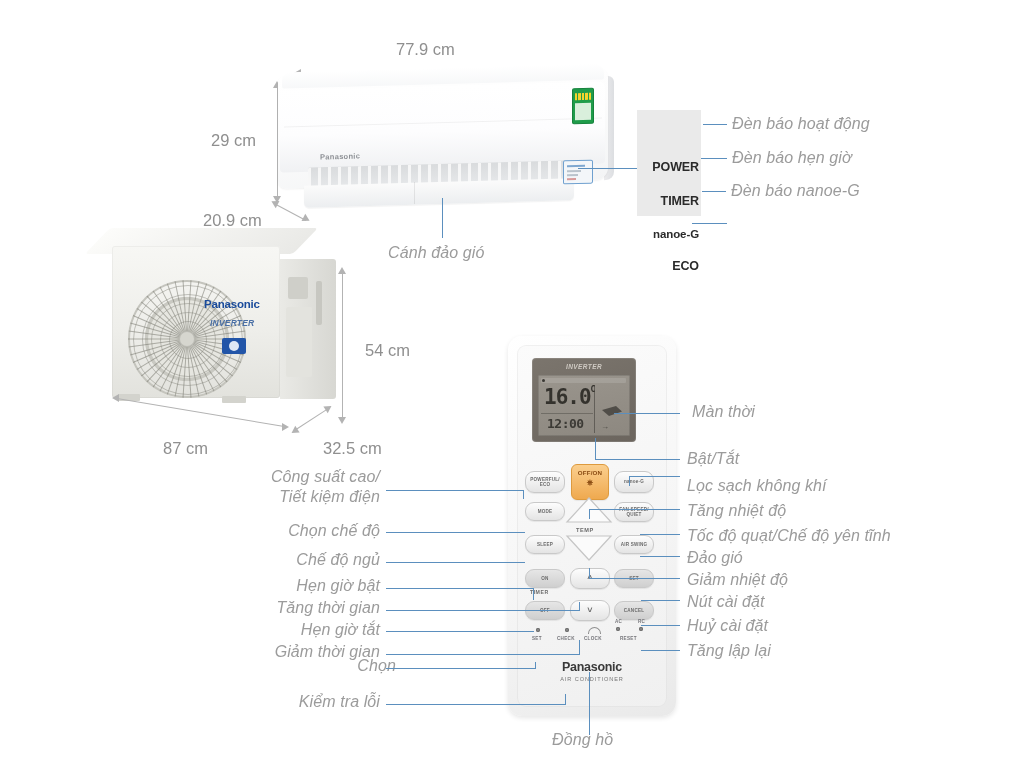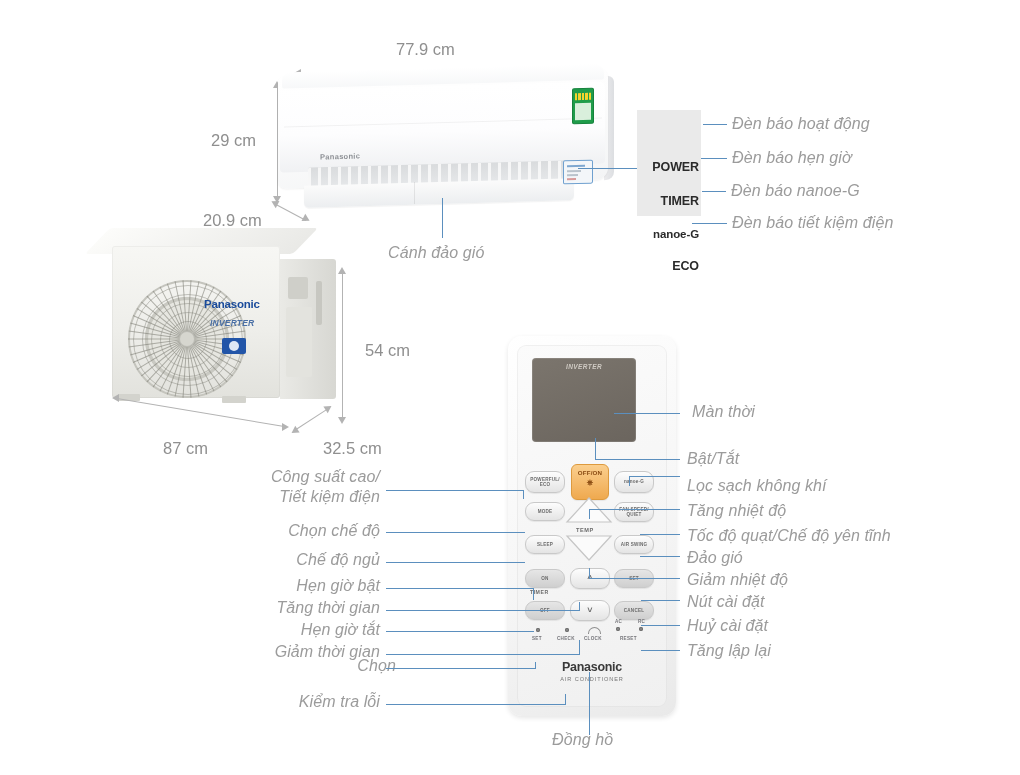--- a/index.html
+++ b/index.html
@@ -303,21 +303,20 @@
   <div class="indtxt" style="left:637px;top:150px;width:62px;text-align:right;">TIMER</div>
   <div class="leader h" style="left:701px;top:158px;width:26px;"></div>
   <div class="lbl" style="left:732px;top:148px;">Đèn báo hẹn giờ</div>
 
   <div class="indtxt small" style="left:633px;top:184px;width:66px;text-align:right;">nanoe-G</div>
   <div class="leader h" style="left:702px;top:191px;width:24px;"></div>
   <div class="lbl" style="left:731px;top:181px;">Đèn báo nanoe-G</div>
 
   <div class="indtxt" style="left:637px;top:215px;width:62px;text-align:right;">ECO</div>
   <div class="leader h" style="left:692px;top:223px;width:35px;"></div>
-  <div class="lbl" style="left:732px;top:213px;">Đèn báo tiết kiệm điện</div>
 
   <div id="outdoor">
     <div class="ou-top"></div>
     <div class="ou-right">
       <div class="ou-rslot" style="left:8px;top:18px;width:20px;height:22px;"></div>
       <div class="ou-rslot" style="left:6px;top:48px;width:26px;height:70px;background:#e3e3de;"></div>
       <div class="ou-rslot" style="left:36px;top:22px;width:6px;height:44px;background:#c7c7c1;"></div>
     </div>
     <div class="ou-front">
       <div class="fanring" id="fanring">
@@ -395,20 +394,30 @@
   <div class="dimline h" style="left:296px;top:429px;width:36px;transform:rotate(-33deg);transform-origin:left center;"></div>
   <div class="arrw" style="left:291px;top:427px;border-top:4px solid transparent;border-bottom:4px solid transparent;border-right:7px solid #b3b3b3;transform:rotate(-33deg);"></div>
   <div class="arrw" style="left:325px;top:404px;border-top:4px solid transparent;border-bottom:4px solid transparent;border-left:7px solid #b3b3b3;transform:rotate(-33deg);"></div>
 
   <div id="remote">
     <div class="rm-outer"></div>
     <div class="rm-inner"></div>
 
     <div class="lcd-frame">
       <div class="lcd-inv">INVERTER</div>
+      <div class="lcd">
+        <div class="lcd-bar"></div>
+        <div class="lcd-dot"></div>
+        <div class="lcd-div-v"></div>
+        <div class="lcd-div-h"></div>
+        <div class="lcd-temp"><span>16.0</span><sup>C</sup></div>
+        <div class="lcd-clock">12:00</div>
+        <div class="lcd-fan"></div>
+        <div class="lcd-arrow">→</div>
+      </div>
     </div>
 
     <div class="btn" style="left:17px;top:135px;width:38px;height:20px;white-space:pre-line;">POWERFUL/
 ECO</div>
     <div class="btn onoff" style="left:63px;top:128px;width:36px;height:30px;">
       <span>OFF/ON</span>
       <span class="pwr-glyph">⎈</span>
     </div>
     <div class="btn" style="left:106px;top:135px;width:38px;height:20px;">nanoe-G</div>
 

